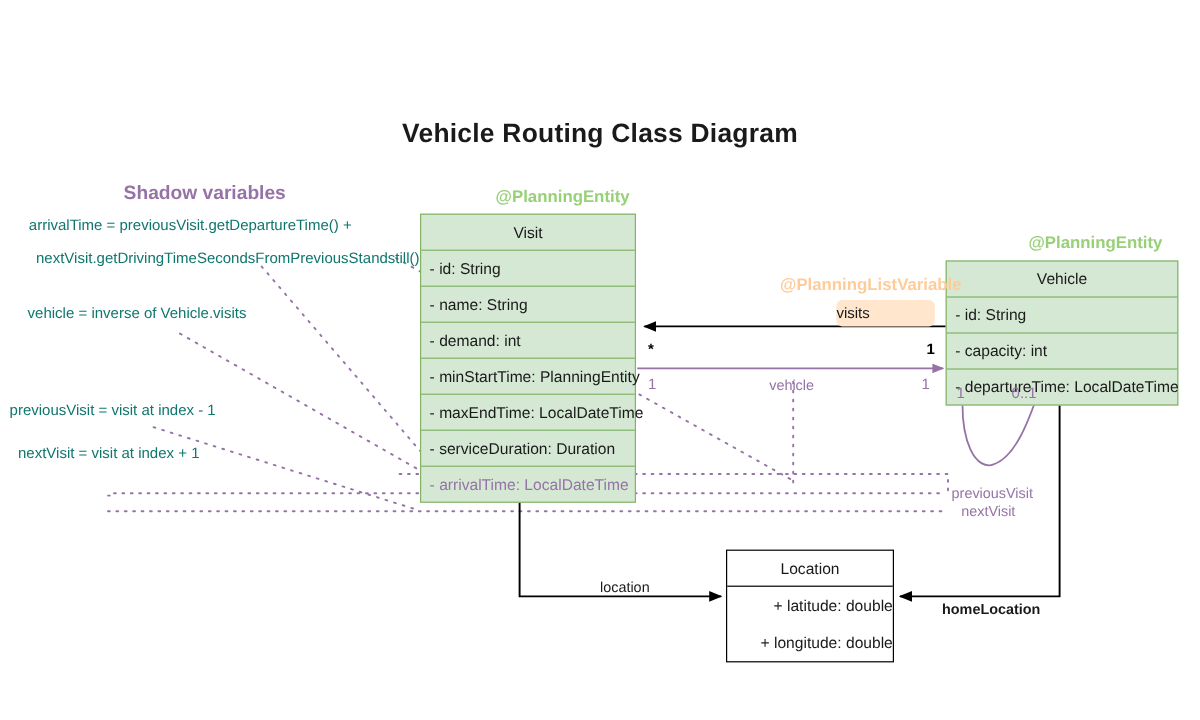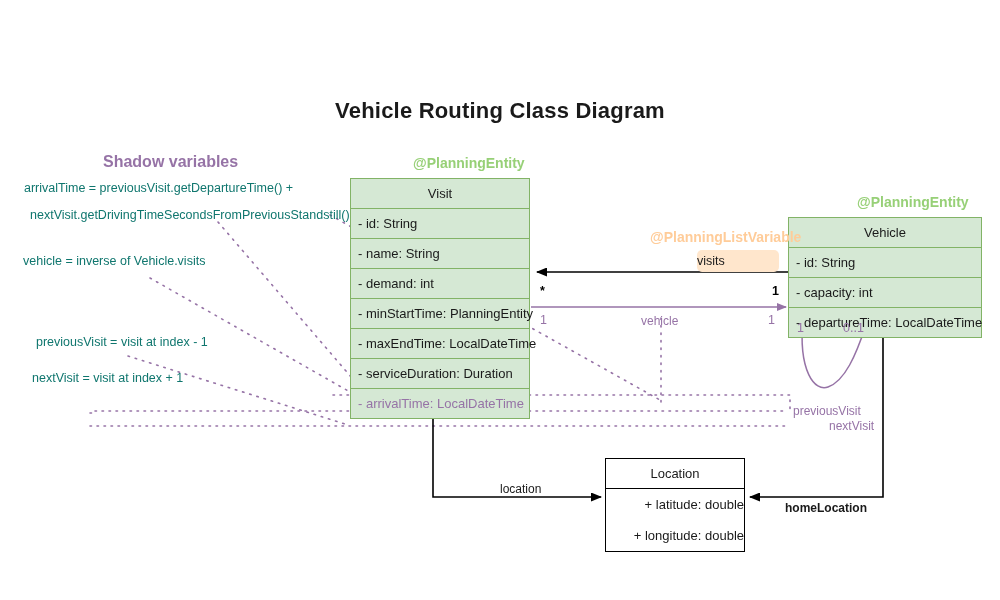--- a/index.html
+++ b/index.html
@@ -195,22 +195,22 @@
 
   <div class="layer">
 
     <div class="diagram-title">Vehicle Routing Class Diagram</div>
 
     <div class="section-heading" style="left:103px; top:153px;">Shadow variables</div>
 
     <div class="shadow-note" style="left:24px; top:181px;">arrivalTime = previousVisit.getDepartureTime() +</div>
     <div class="shadow-note" style="left:30px; top:208px;">nextVisit.getDrivingTimeSecondsFromPreviousStandstill()</div>
     <div class="shadow-note" style="left:23px; top:254px;">vehicle = inverse of Vehicle.visits</div>
-    <div class="shadow-note" style="left:36px; top:335px;">previousVisit = visit at index - 1</div>
-    <div class="shadow-note" style="left:32px; top:371px;">nextVisit = visit at index + 1</div>
+    <div class="shadow-note" style="left:8px; top:335px;">previousVisit = visit at index - 1</div>
+    <div class="shadow-note" style="left:15px; top:371px;">nextVisit = visit at index + 1</div>
 
     <div class="stereotype entity" style="left:380px; top:155px;">@PlanningEntity</div>
 
     <div class="class-box" style="left:350px; top:178px; width:180px;">
       <div class="class-name">Visit</div>
       <div class="attr">- id: String</div>
       <div class="attr">- name: String</div>
       <div class="attr">- demand: int</div>
       <div class="attr">- minStartTime: PlanningEntity</div>
       <div class="attr">- maxEndTime: LocalDateTime</div>
@@ -241,19 +241,19 @@
     <div class="edge-label mult black" style="left:772px; top:284px;">1</div>
 
     <div class="edge-label purple" style="left:641px; top:314px;">vehicle</div>
     <div class="edge-label mult purple" style="left:540px; top:313px;">1</div>
     <div class="edge-label mult purple" style="left:768px; top:313px;">1</div>
 
     <div class="edge-label mult purple" style="left:797px; top:321px;">1</div>
     <div class="edge-label mult purple" style="left:843px; top:321px;">0..1</div>
 
     <div class="edge-label purple" style="left:793px; top:404px;">previousVisit</div>
-    <div class="edge-label purple" style="left:801px; top:419px;margin-left:28px;">nextVisit</div>
+    <div class="edge-label purple" style="left:801px; top:419px;">nextVisit</div>
 
     <div class="edge-label" style="left:500px; top:482px;">location</div>
     <div class="edge-label" style="left:785px; top:501px;font-weight:bold;">homeLocation</div>
 
   </div>
 </div>
 
 </body></html>

